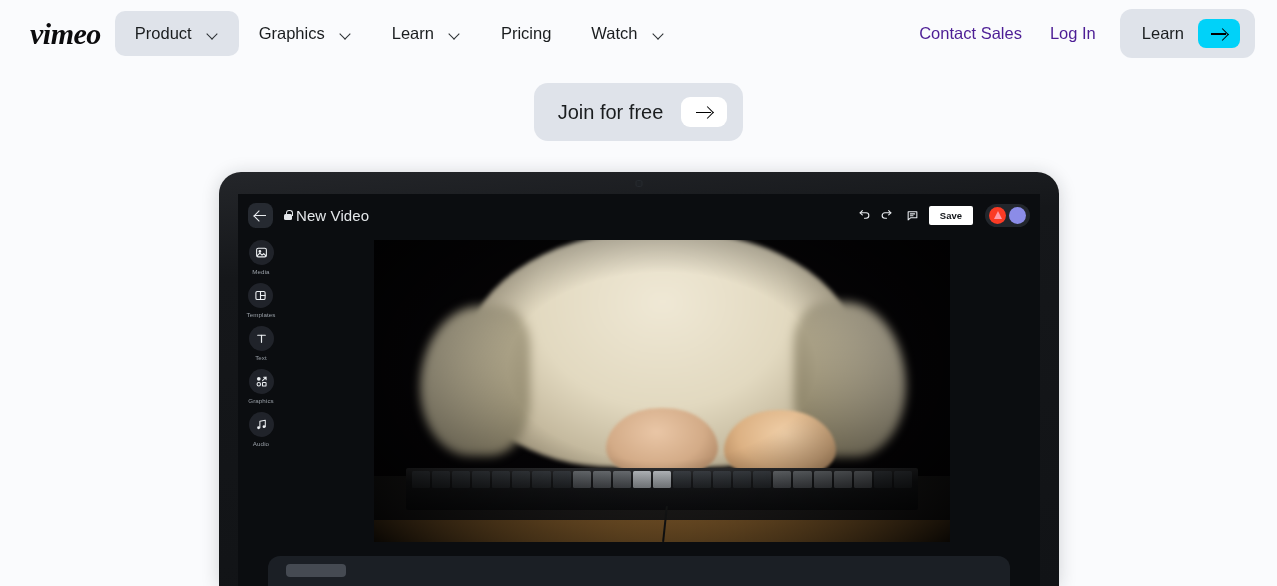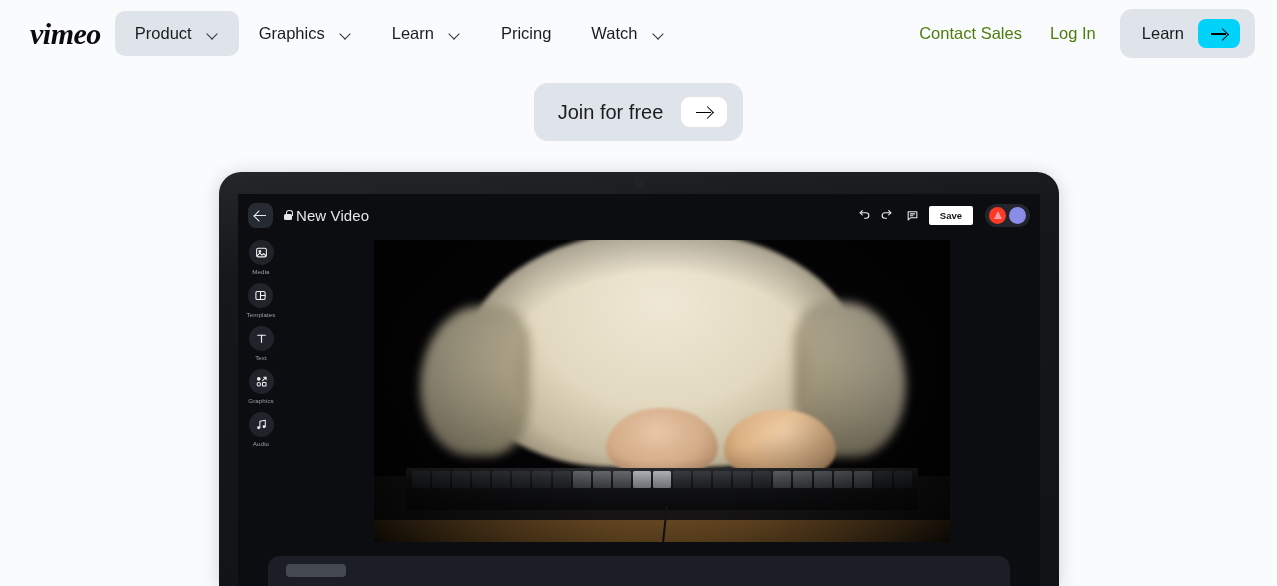--- a/index.html
+++ b/index.html
@@ -63,21 +63,21 @@
     transform: rotate(45deg);
   }
   .nav-right {
     margin-left: auto;
     display: flex;
     align-items: center;
     gap: 0;
   }
   .nav-link {
     font-size: 16.5px;
-    color: #4d7c0f;
+    color: #4c1d95;
     padding: 13px 14px;
     cursor: pointer;
     white-space: nowrap;
     text-align: center;
   }
   .join-pill {
     display: flex;
     align-items: center;
     gap: 14px;
     background: #dfe3ea;

